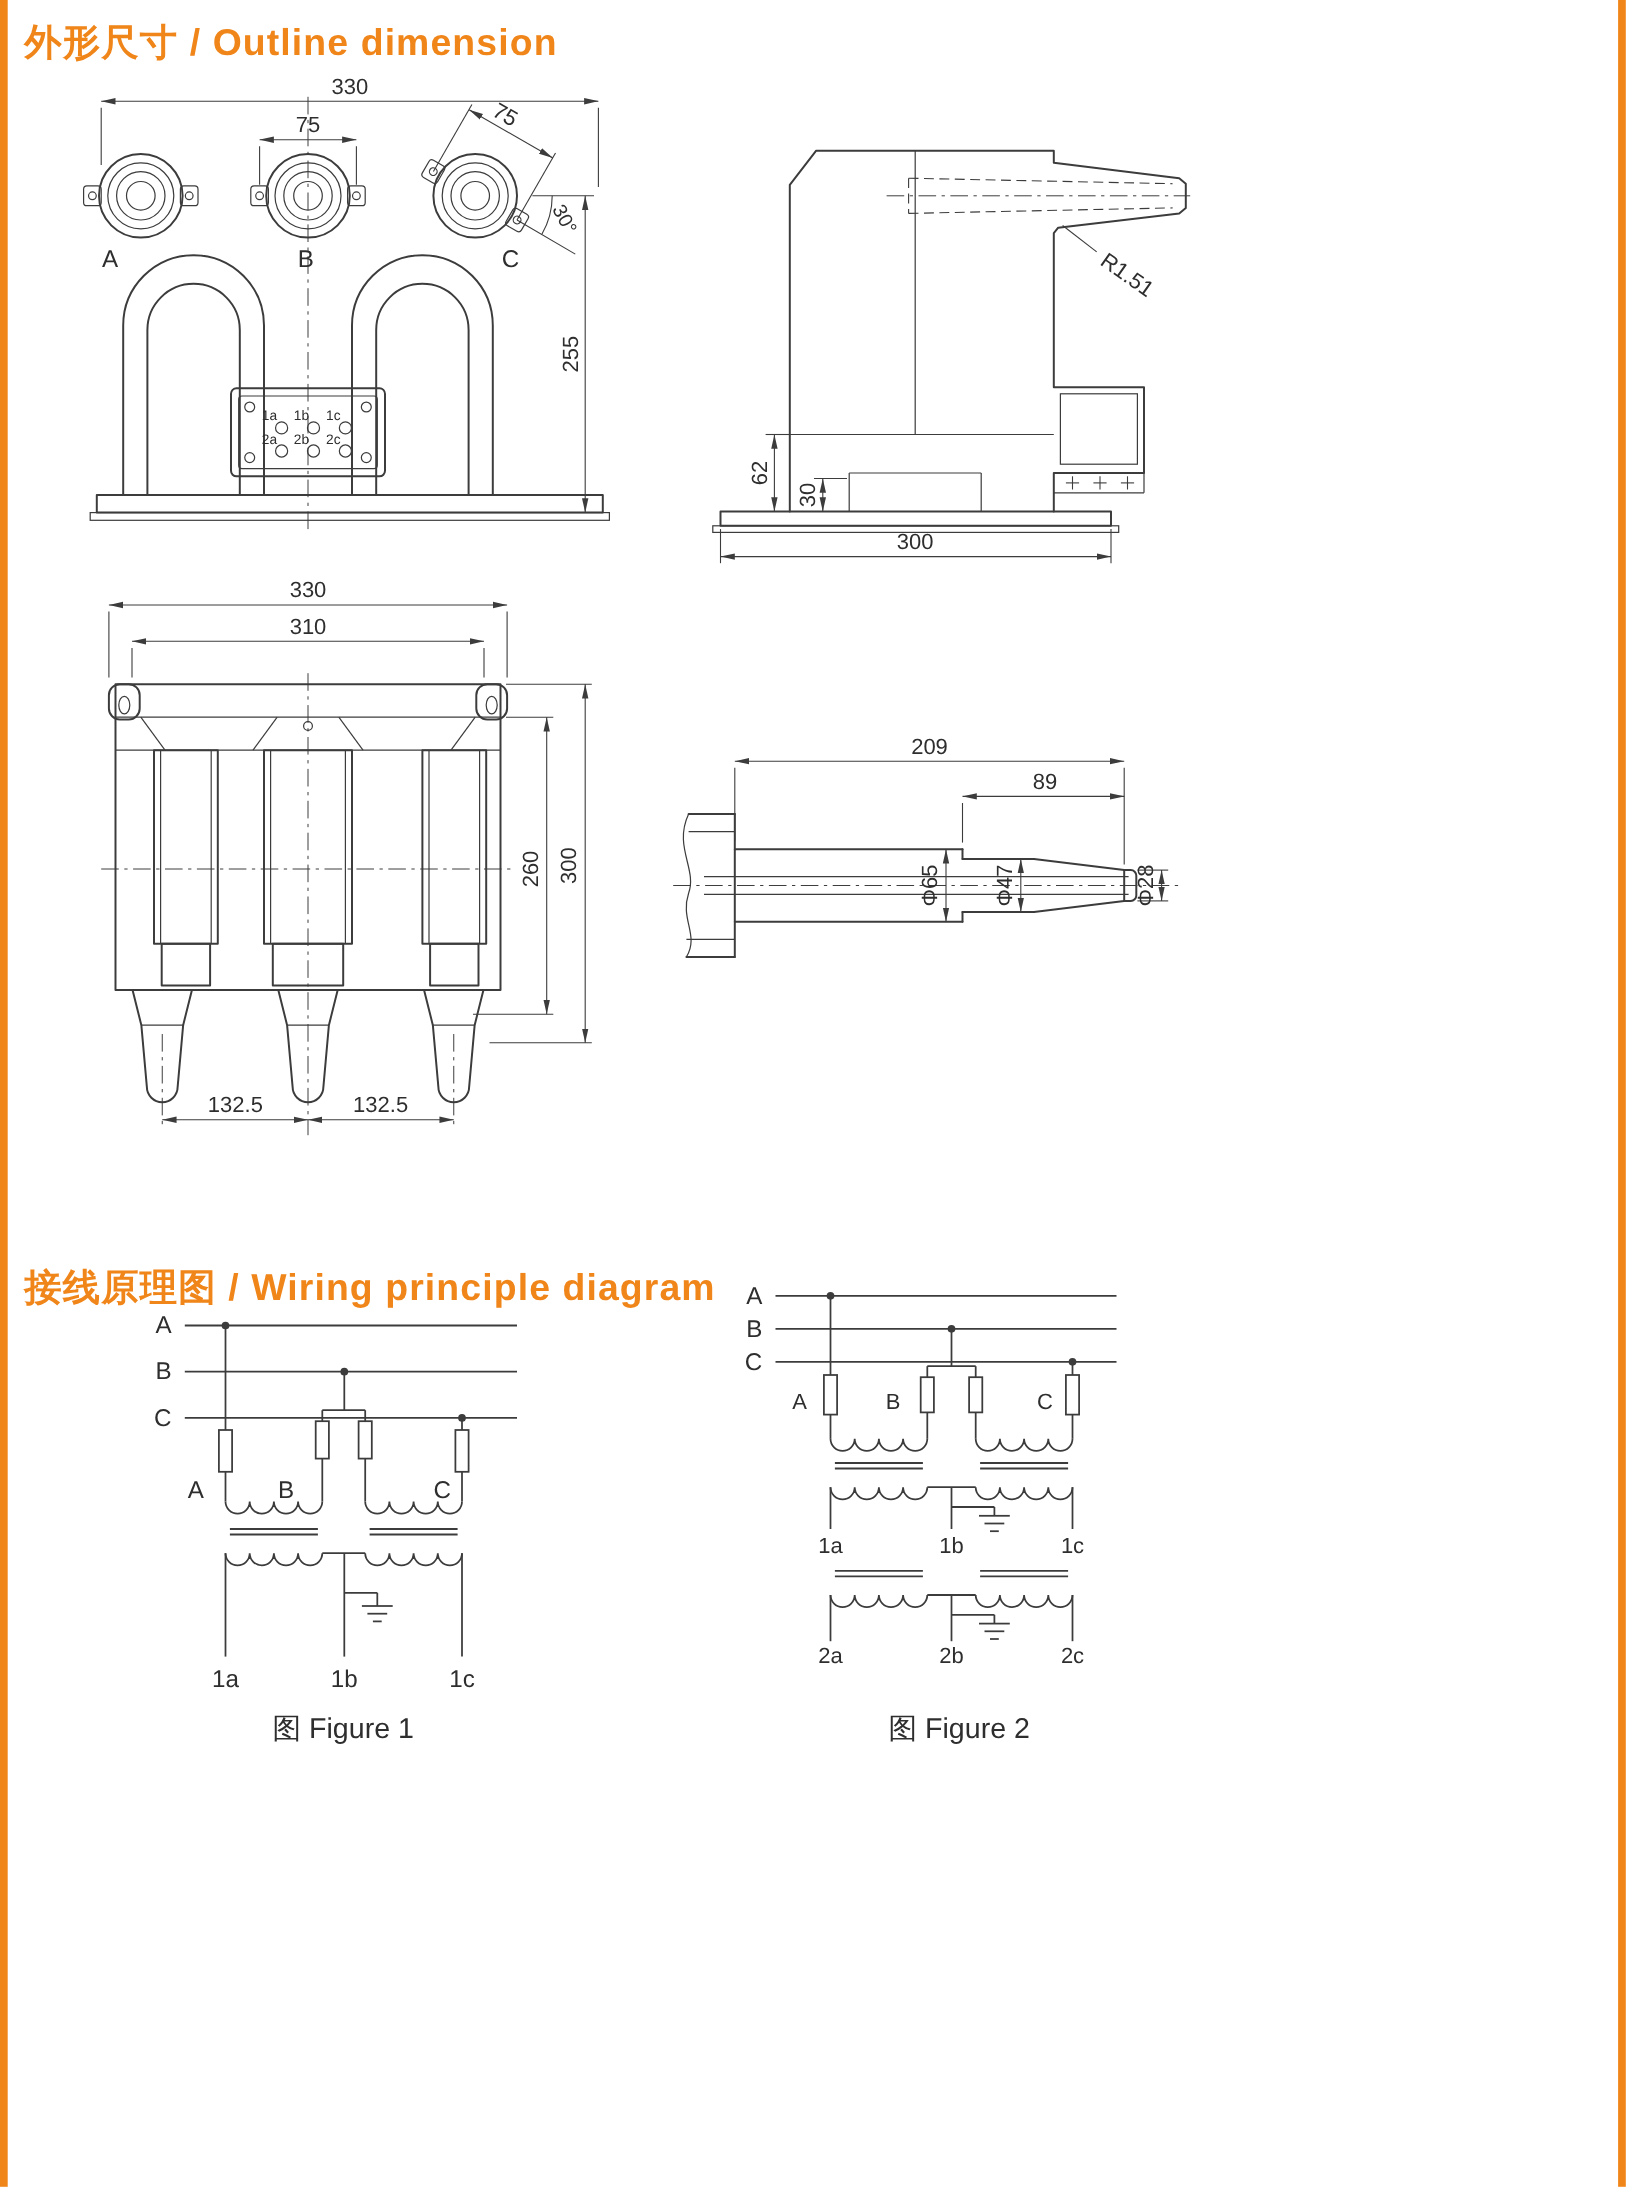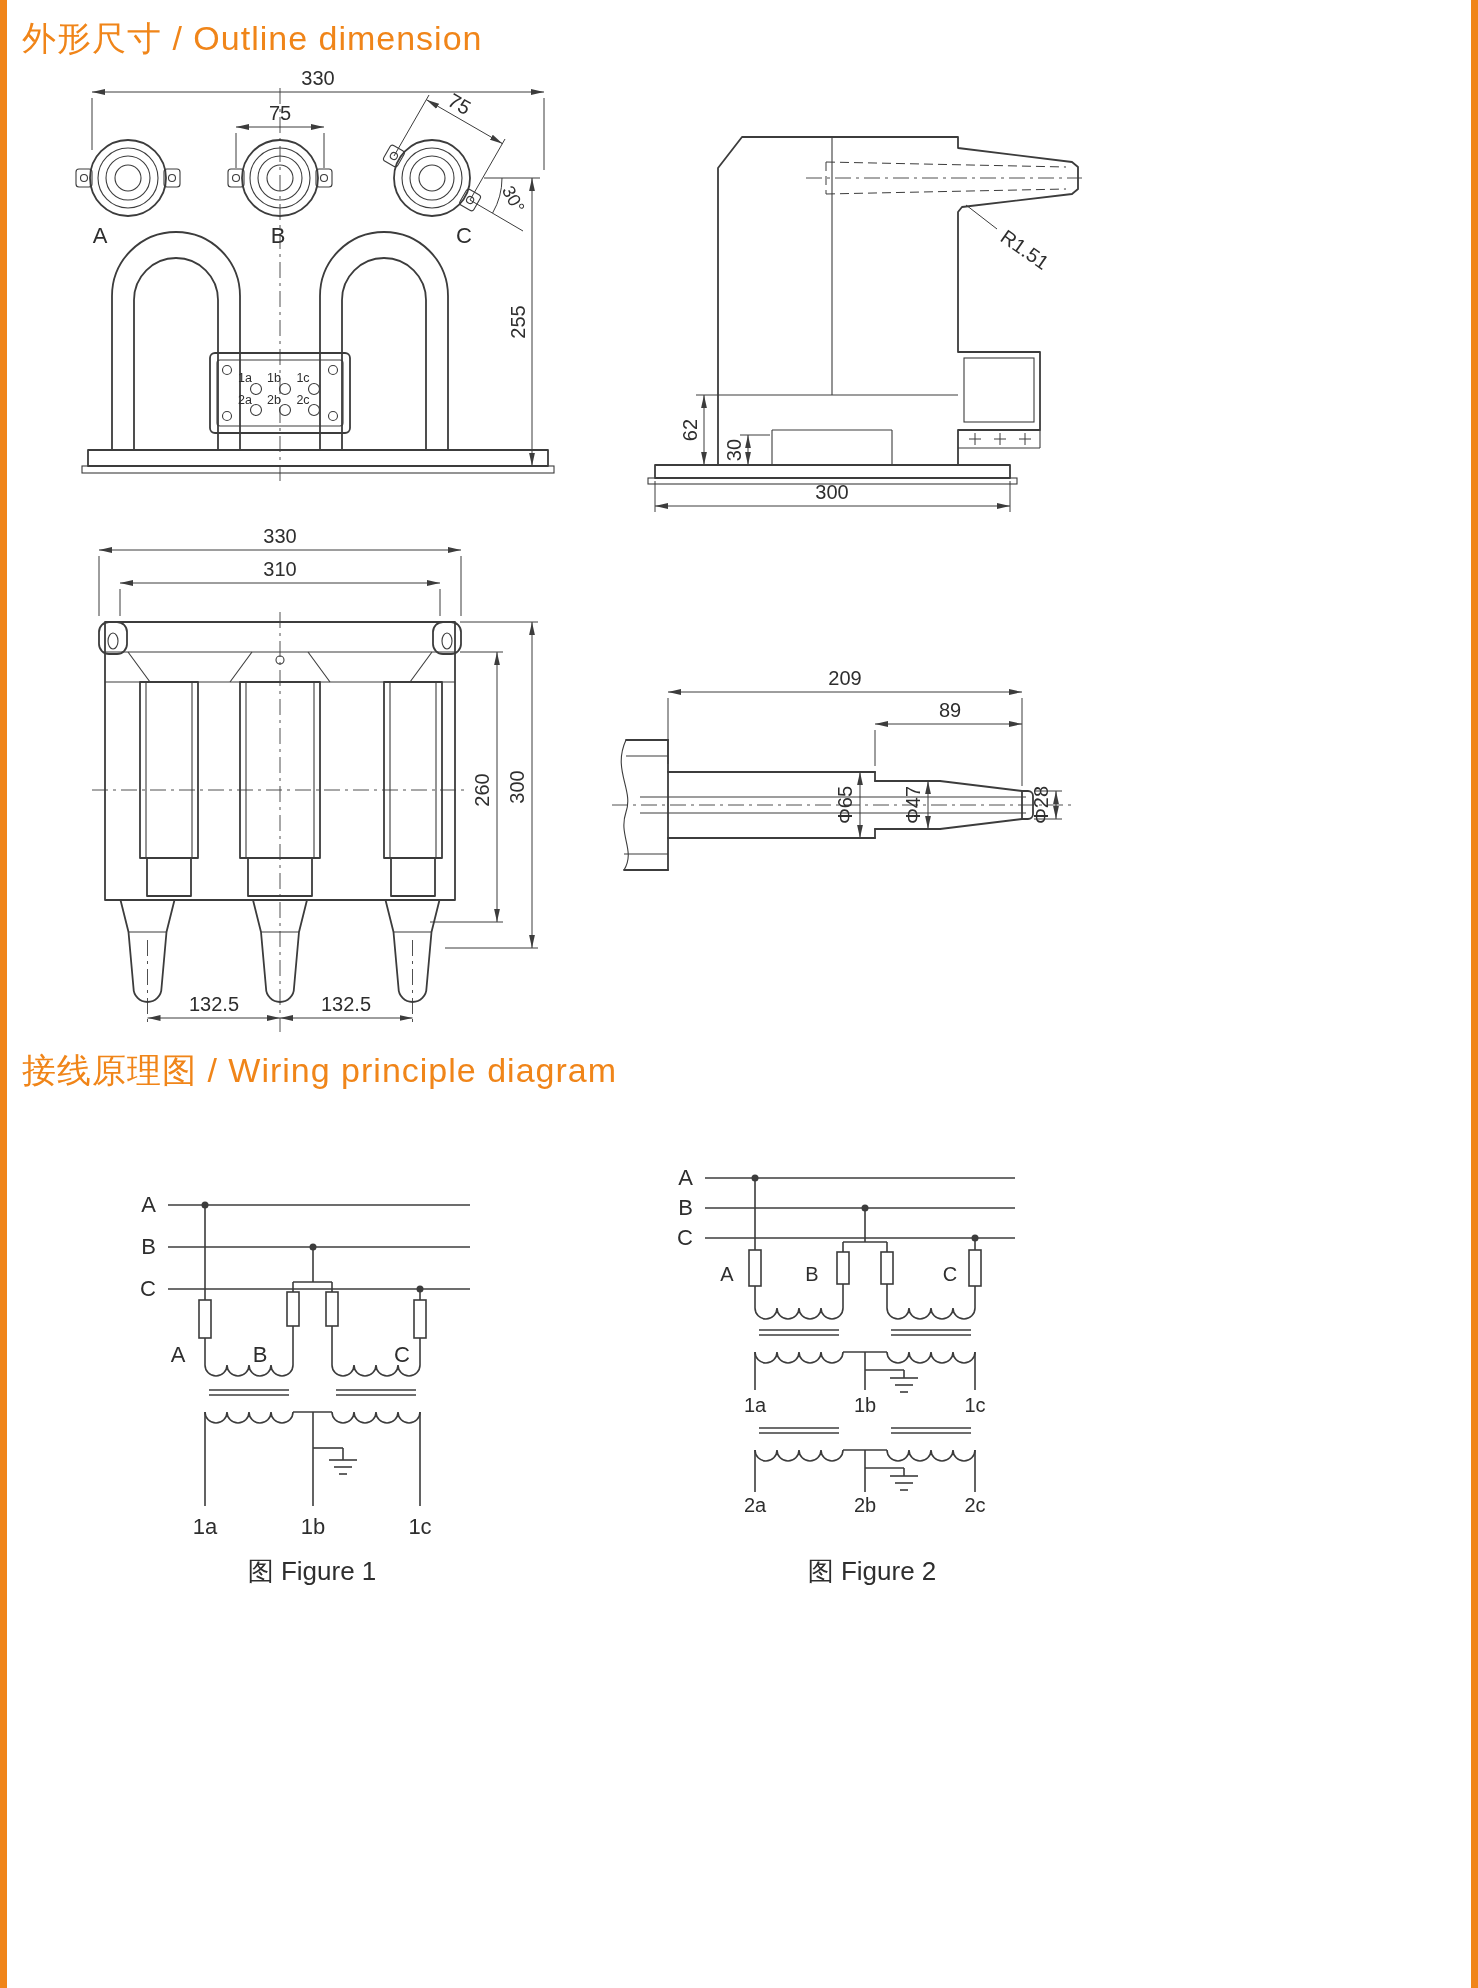--- a/index.html
+++ b/index.html
@@ -5,21 +5,21 @@
   * { margin:0; padding:0; box-sizing:border-box; }
   html,body { background:#ffffff; }
   body {
     width:1478px; height:1988px; position:relative; overflow:hidden;
     font-family:"Liberation Sans", sans-serif;
   }
   .edge { position:absolute; top:0; bottom:0; width:7px; background:var(--accent,#F08519); }
   .edge.left{ left:0; } .edge.right{ right:0; }
   .heading {
     position:absolute; color:var(--accent,#F08519);
-    font-size:34px; font-weight:normal; letter-spacing:1px; white-space:nowrap;
+    font-size:34px; font-weight:bold; letter-spacing:1px; white-space:nowrap;
   }
   svg.canvas { position:absolute; left:0; top:0; }
   
   .o  { fill:none; stroke:#3C3C3C; stroke-width:1.8; stroke-linejoin:round; stroke-linecap:round; }
   .m  { fill:none; stroke:#3C3C3C; stroke-width:1.1; }
   .d  { fill:none; stroke:#3C3C3C; stroke-width:1; }
   .dl { marker-start:url(#arr); marker-end:url(#arr); }
   .cl { fill:none; stroke:#3C3C3C; stroke-width:0.9; stroke-dasharray:16 5 3 5; }
   .hd { fill:none; stroke:#3C3C3C; stroke-width:1; stroke-dasharray:9 5; }
   .w  { fill:none; stroke:#3C3C3C; stroke-width:1.6; }
@@ -29,21 +29,21 @@
   .t22{ font-size:22px; } .t26{ font-size:26px; }
   .ctr{ text-anchor:middle; } .end{ text-anchor:end; }
 </style>
 </head>
 <body>
 
 <div class="edge left"></div>
 <div class="edge right"></div>
 
 <div class="heading" style="left:22px; top:16px;">外形尺寸 / Outline dimension</div>
-<div class="heading" style="left:22px; top:1048px;text-align:center;">接线原理图 / Wiring principle diagram</div>
+<div class="heading" style="left:22px; top:1148px;text-align:center;">接线原理图 / Wiring principle diagram</div>
 
 <svg class="canvas" width="1478" height="1988" viewBox="0 0 1478 1988">
   <defs>
     <marker id="arr" markerWidth="13" markerHeight="7" refX="13" refY="3.5" orient="auto-start-reverse" markerUnits="userSpaceOnUse">
       <path d="M13,3.5 L0,0.6 L0,6.4 Z" fill="#3C3C3C"></path>
     </marker>
   </defs>
 
   <g>
 

